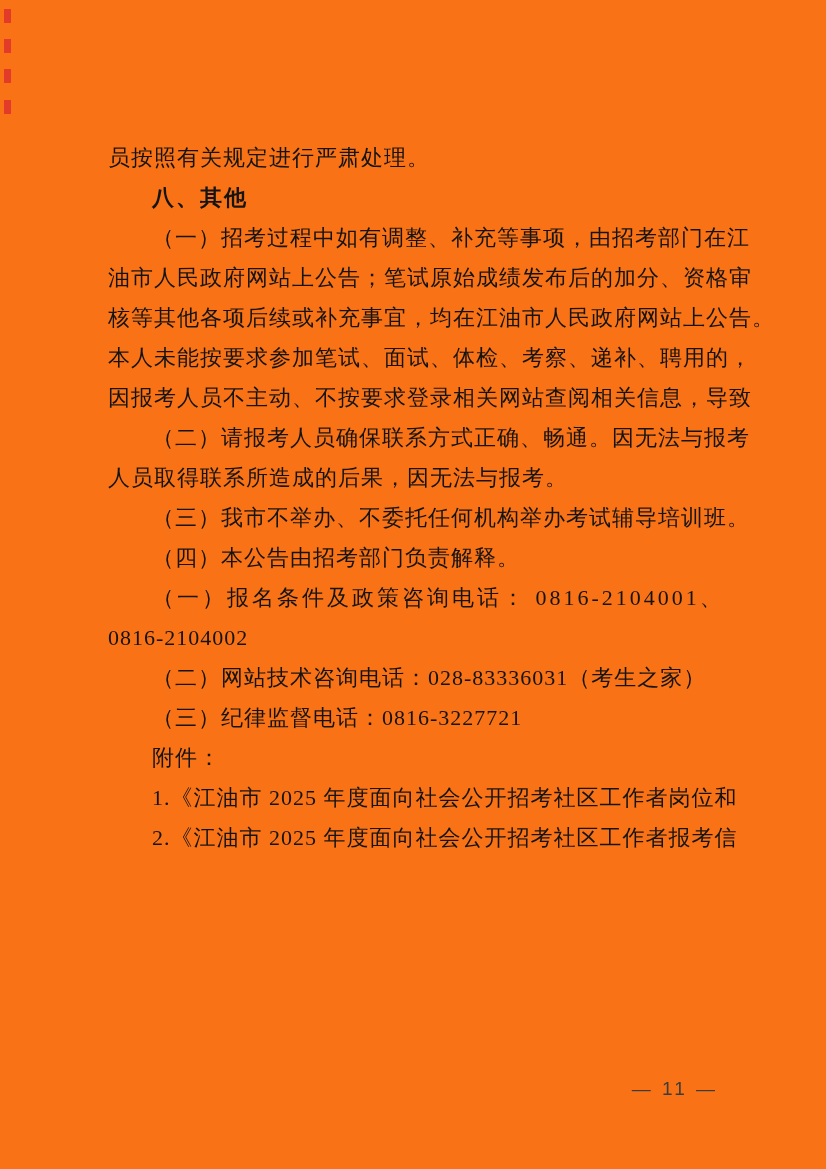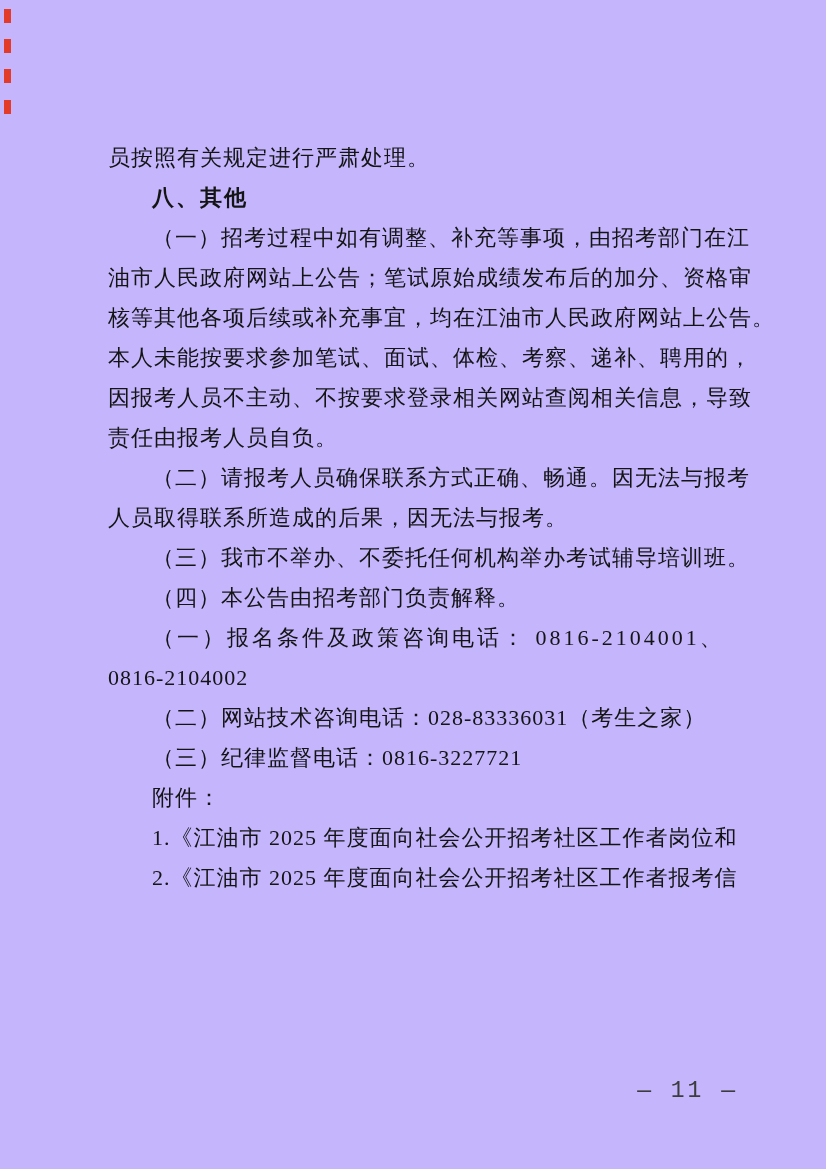--- a/index.html
+++ b/index.html
@@ -4,21 +4,21 @@
 <style>
   html, body {
     margin: 0;
     padding: 0;
     background: #ffffff;
   }
   .page {
     position: relative;
     width: 826px;
     height: 1169px;
-    background: #c4b5fd;
+    background: #f97316;
     overflow: hidden;
     font-family: "Liberation Serif", "DejaVu Serif", serif;
     color: #141414;
   }
   .content {
     position: absolute;
     left: 108px;
     top: 138px;
     width: 614px;
   }
@@ -34,26 +34,26 @@
   .line.bold { font-weight: normal; }
   .line.regular { font-weight: normal; }
   .line.heading {
     font-family: "Liberation Sans", "DejaVu Sans", sans-serif;
     font-weight: bold;
     letter-spacing: 2px;
   }
   .line.spread { letter-spacing: 3px; }
   .page-number {
     position: absolute;
-    right: 88px;
+    right: 108px;
     top: 1078px;
-    font-size: 23px;
+    font-size: 19px;
     letter-spacing: 3px;
     color: #3c3c3c;
-    font-family: Liberation Mono, monospace;
+    font-family: Liberation Sans, sans-serif;
   }
   .edge-mark {
     position: absolute;
     left: 4px;
     width: 7px;
     height: 14px;
   }
   .edge-mark.m1 { top: 9px; }
   .edge-mark.m2 { top: 39px; }
   .edge-mark.m3 { top: 69px; }
@@ -70,21 +70,20 @@
   <span class="edge-mark m4" style="background: rgb(226, 59, 42);"></span>
 
   <div class="content">
       <div class="line regular">员按照有关规定进行严肃处理。</div>
       <div class="line heading indent">八、其他</div>
       <div class="line bold indent">（一）招考过程中如有调整、补充等事项，由招考部门在江</div>
       <div class="line bold">油市人民政府网站上公告；笔试原始成绩发布后的加分、资格审</div>
       <div class="line bold">核等其他各项后续或补充事宜，均在江油市人民政府网站上公告。</div>
       <div class="line bold">本人未能按要求参加笔试、面试、体检、考察、递补、聘用的，</div>
       <div class="line bold">因报考人员不主动、不按要求登录相关网站查阅相关信息，导致</div>
-      <div class="line bold">责任由报考人员自负。</div>
       <div class="line bold indent">（二）请报考人员确保联系方式正确、畅通。因无法与报考</div>
       <div class="line bold">人员取得联系所造成的后果，因无法与报考。</div>
       <div class="line bold indent">（三）我市不举办、不委托任何机构举办考试辅导培训班。</div>
       <div class="line bold indent">（四）本公告由招考部门负责解释。</div>
       <div class="line bold spread indent">（一）报名条件及政策咨询电话： 0816-2104001、</div>
       <div class="line bold">0816-2104002</div>
       <div class="line bold indent">（二）网站技术咨询电话：028-83336031（考生之家）</div>
       <div class="line bold indent">（三）纪律监督电话：0816-3227721</div>
       <div class="line regular indent gap-before">附件：</div>
       <div class="line regular indent">1.《江油市 2025 年度面向社会公开招考社区工作者岗位和</div>

